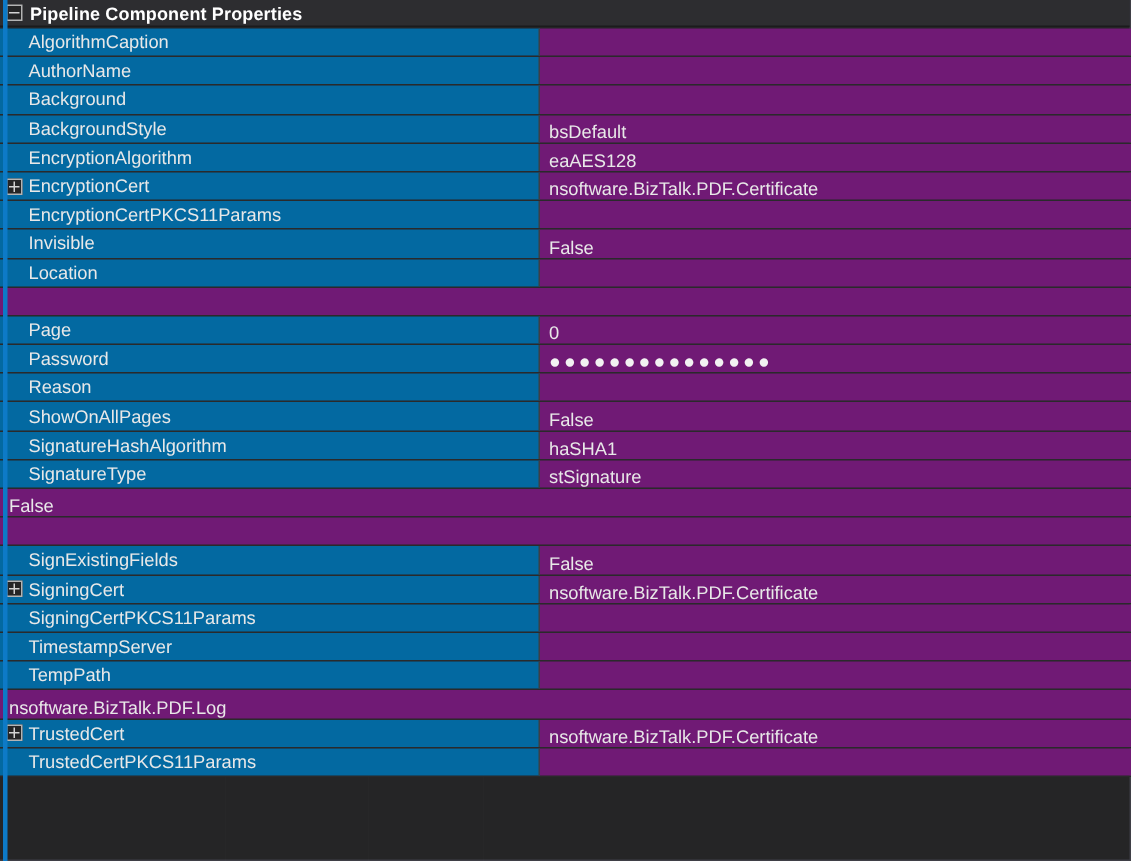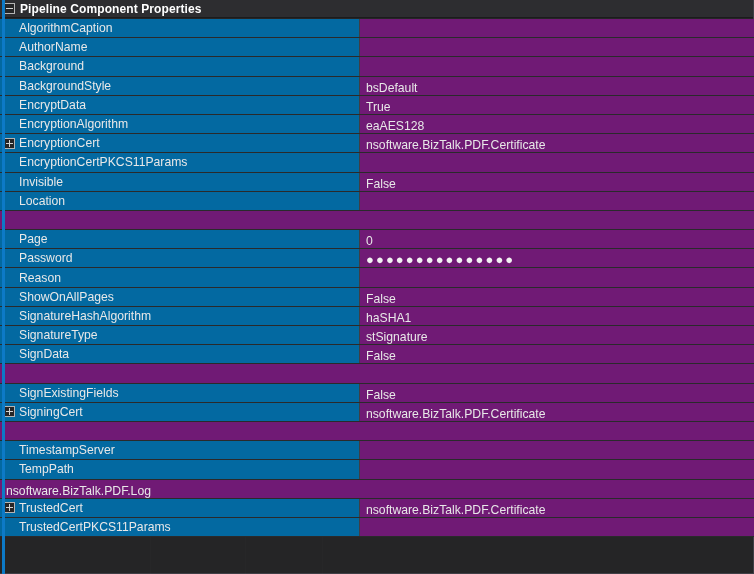--- a/index.html
+++ b/index.html
@@ -203,29 +203,20 @@
           <div class="expander-slot"></div>
           <span class="name-text">BackgroundStyle</span>
         </div>
         <div class="value-cell">
           <span class="value-text">bsDefault</span>
         </div>
       </div>
       <div class="prop-row">
         <div class="name-cell">
           <div class="expander-slot"></div>
-          <span class="name-text">EncryptData</span>
-        </div>
-        <div class="value-cell">
-          <span class="value-text">True</span>
-        </div>
-      </div>
-      <div class="prop-row">
-        <div class="name-cell">
-          <div class="expander-slot"></div>
           <span class="name-text">EncryptionAlgorithm</span>
         </div>
         <div class="value-cell">
           <span class="value-text">eaAES128</span>
         </div>
       </div>
       <div class="prop-row">
         <div class="name-cell">
           <div class="expander-slot">
             <span class="expander plus"></span>
@@ -316,24 +307,20 @@
       <div class="prop-row">
         <div class="name-cell">
           <div class="expander-slot"></div>
           <span class="name-text">SignatureType</span>
         </div>
         <div class="value-cell">
           <span class="value-text">stSignature</span>
         </div>
       </div>
       <div class="prop-row">
-        <div class="name-cell">
-          <div class="expander-slot"></div>
-          <span class="name-text">SignData</span>
-        </div>
         <div class="value-cell">
           <span class="value-text">False</span>
         </div>
       </div>
       <div class="prop-row">
         <div class="value-cell">
           <span class="value-text"></span>
         </div>
       </div>
       <div class="prop-row">
@@ -350,20 +337,24 @@
           <div class="expander-slot">
             <span class="expander plus"></span>
           </div>
           <span class="name-text">SigningCert</span>
         </div>
         <div class="value-cell">
           <span class="value-text">nsoftware.BizTalk.PDF.Certificate</span>
         </div>
       </div>
       <div class="prop-row">
+        <div class="name-cell">
+          <div class="expander-slot"></div>
+          <span class="name-text">SigningCertPKCS11Params</span>
+        </div>
         <div class="value-cell">
           <span class="value-text"></span>
         </div>
       </div>
       <div class="prop-row">
         <div class="name-cell">
           <div class="expander-slot"></div>
           <span class="name-text">TimestampServer</span>
         </div>
         <div class="value-cell">

